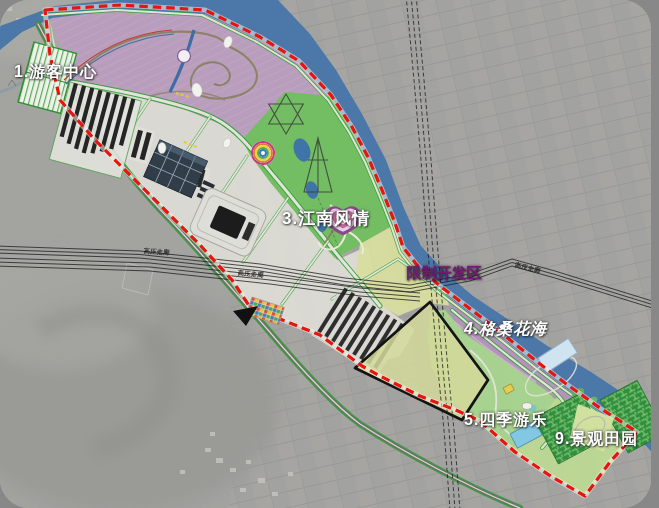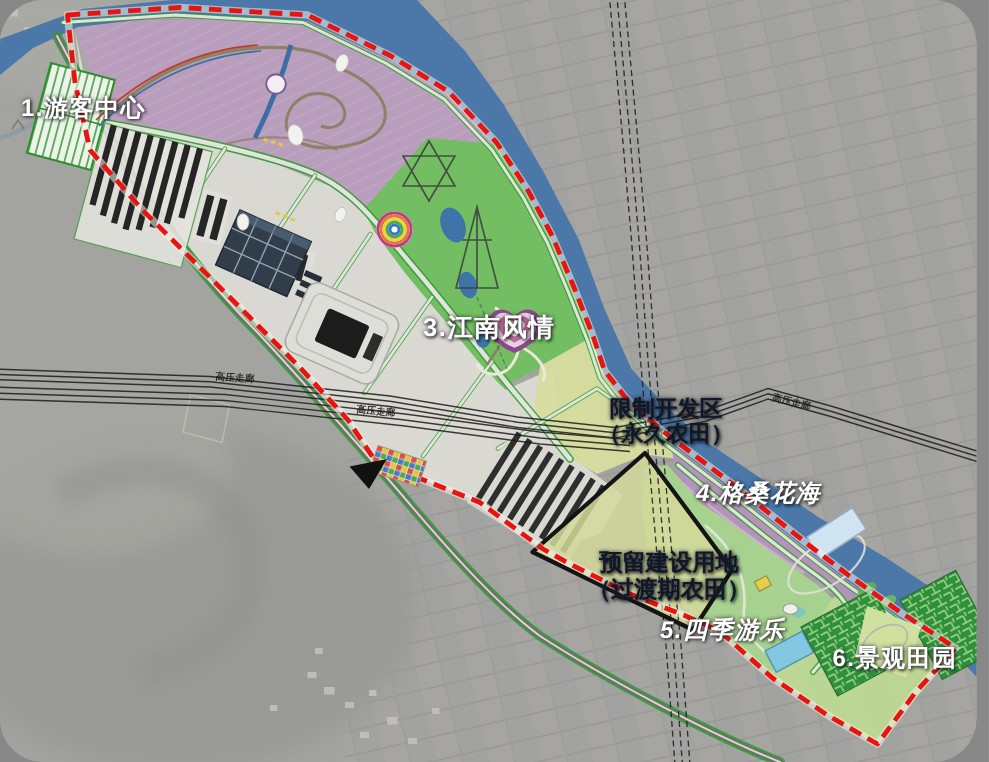--- a/index.html
+++ b/index.html
@@ -2,21 +2,21 @@
 <html><head>
 <meta charset="utf-8">
 <style>
   html,body{margin:0;padding:0;background:#888;}
   .stage{position:relative;width:651px;height:508px;overflow:hidden;
          font-family:"Liberation Sans","DejaVu Sans",sans-serif;background:#a3a3a0;border-radius:29px;}
   .stage svg{position:absolute;left:0;top:0;}
   .labels{position:absolute;left:0;top:0;width:100%;height:100%;pointer-events:none;}
   .zone-label{position:absolute;color:#fff;font-weight:700;font-size:17px;letter-spacing:1px;
       white-space:nowrap;text-shadow:0 0 3px rgba(40,40,40,.95),1px 1px 2px rgba(0,0,0,.6);}
-  .anno{position:absolute;color:#0f172a;font-weight:700;font-size:15px;line-height:17px;
+  .anno{position:absolute;color:#701a75;font-weight:700;font-size:15px;line-height:17px;
       text-align:center;white-space:nowrap;
       text-shadow:0 0 3px rgba(40,40,40,.95),1px 1px 2px rgba(0,0,0,.6);}
   .pl-label{position:absolute;color:#1a1a1a;font-size:6.5px;font-weight:700;opacity:.85;
       white-space:nowrap;transform-origin:left top;}
 </style>
 </head>
 <body>
 
 <div class="stage">
 <svg width="659" height="508" viewBox="0 0 659 508">
@@ -290,29 +290,24 @@
   <g transform="translate(252,297) rotate(18)">
     <rect width="34" height="18" fill="url(#mosaic)" stroke="#99927f" stroke-width=".6"></rect>
   </g>
   <polygon points="233,311 258,306 246,326" fill="#111"></polygon>
 </svg>
 
 <div class="labels">
   <div class="zone-label" style="left:14px;top:62px;font-size:16px;">1.游客中心</div>
   <div class="zone-label" style="left:282px;top:175px;margin-top:32px;">3.江南风情</div>
   <div class="zone-label" style="left:464px;top:319px;font-size:16px;font-style:italic;">4.格桑花海</div>
-  <div class="zone-label" style="left:440px;top:410px;font-size:16px;font-style:italic;">5.四季游乐</div>
-  <div class="zone-label" style="left:555px;top:429px;font-size:16px;">6.景观田园</div>
+  <div class="zone-label" style="left:464px;top:410px;font-size:16px;">5.四季游乐</div>
+  <div class="zone-label" style="left:555px;top:429px;font-size:16px;">9.景观田园</div>
 
   <div class="anno" style="left:390px;top:264px;width:108px;">
     <div>限制开发区</div>
-    <div>（永久农田）</div>
-  </div>
-  <div class="anno" style="left:384px;top:367px;width:124px;font-size:15.5px;line-height:18px;">
-    <div>预留建设用地</div>
-    <div>（过渡期农田）</div>
   </div>
 
   <div class="pl-label" style="left:144px;top:247px;transform:rotate(4deg);">高压走廊</div>
   <div class="pl-label" style="left:238px;top:269px;transform:rotate(5deg);">高压走廊</div>
   <div class="pl-label" style="left:516px;top:261px;transform:rotate(14deg);">高压走廊</div>
 </div>
 </div>
 
 </body></html>

